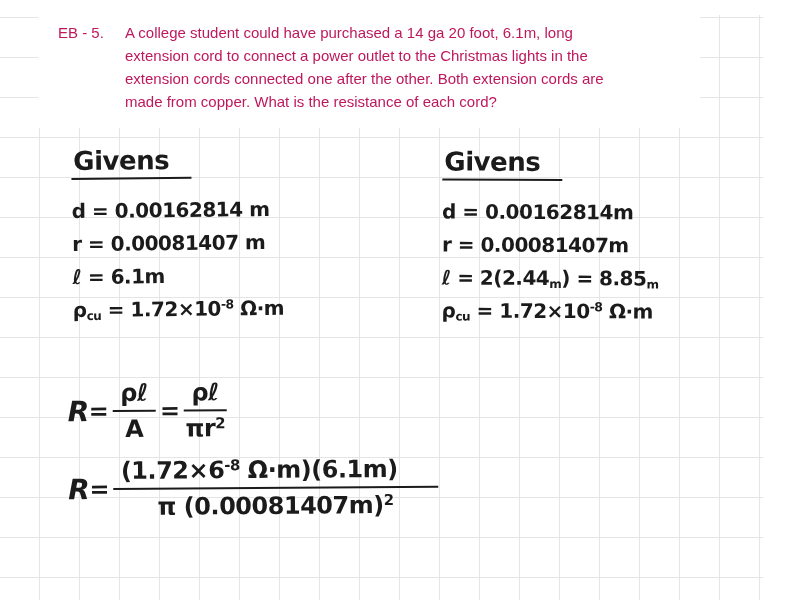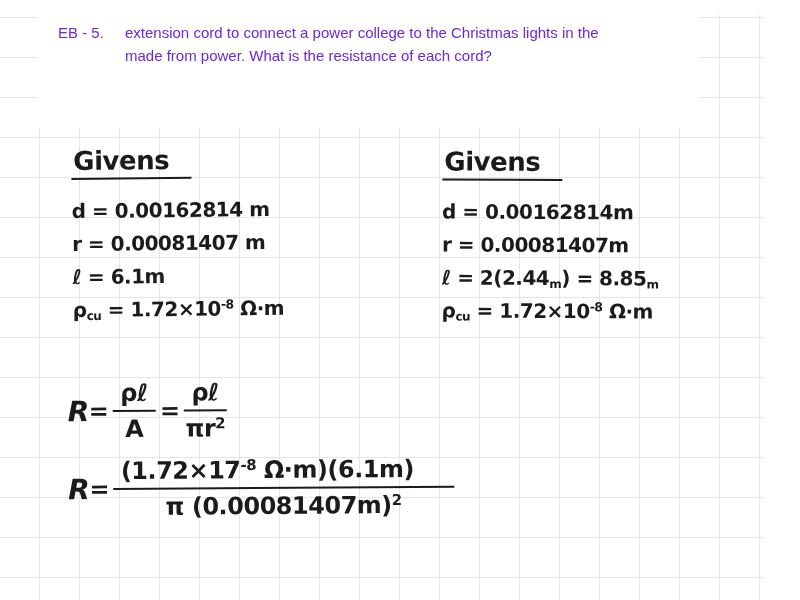--- a/index.html
+++ b/index.html
@@ -14,21 +14,21 @@
     background-image:
       linear-gradient(to right, #e4e4e9 0 1px, transparent 1px),
       linear-gradient(to bottom, #e4e4e9 0 1px, transparent 1px);
     background-size:40px 40px, 40px 40px;
     background-position:39px 0, 0 2px;
   }
   
   #problem-box {
     position:absolute; left:38px; top:15px; width:662px; height:113px;
     background:#ffffff; display:flex; padding-top:6px;
-    color:#6d28d9; font-size:15px; line-height:23px;
+    color:#be185d; font-size:15px; line-height:23px;
   }
   #problem-label { width:87px; padding-left:20px; white-space:nowrap; }
   .pline { white-space:nowrap; }
   
   .hw {
     font-family:"DejaVu Sans", sans-serif; font-weight:bold; color:#1b1b1b;
     letter-spacing:-0.5px;
   }
   .givens { position:absolute; font-size:20px; }
   #givens-left  { left:72px;  top:145px; transform:rotate(-0.6deg); }
@@ -53,22 +53,24 @@
 </head>
 <body>
 
 <div id="page">
 
   <div id="grid"></div>
 
   <div id="problem-box">
     <div id="problem-label">EB - 5.</div>
     <div>
-      <div class="pline">extension cord  to connect a power college to the Christmas lights in the</div>
-      <div class="pline">made from power. What is the resistance of each cord?</div>
+      <div class="pline">A college student could have purchased a 14 ga 20 foot, 6.1m,  long</div>
+      <div class="pline">extension cord  to connect a power outlet to the Christmas lights in the</div>
+      <div class="pline">extension cords connected one after the other. Both extension cords are</div>
+      <div class="pline">made from copper. What is the resistance of each cord?</div>
     </div>
   </div>
 
   <div id="givens-left" class="givens hw">
     <div class="givens-title">Givens</div>
     <div class="gline">d = 0.00162814 m</div>
     <div class="gline">r = 0.00081407 m</div>
     <div class="gline">ℓ = 6.1m</div>
     <div class="gline"><span>ρ</span><span class="sub">cu</span><span> = 1.72×10</span><span class="sup">-8</span><span> Ω·m</span></div>
   </div>
@@ -94,20 +96,20 @@
       <span class="frac">
         <span class="num">ρℓ</span>
         <span class="den"><span>πr</span><span class="sup">2</span></span>
       </span>
     </div>
 
     <div class="eqrow" id="eq2-row">
       <span class="big-r">R</span>
       <span>=</span>
       <span class="frac">
-        <span class="num"><span>(1.72×17</span><span class="sup">-8</span><span> Ω·m)(6.1m)</span></span>
+        <span class="num"><span>(1.72×6</span><span class="sup">-8</span><span> Ω·m)(6.1m)</span></span>
         <span class="den"><span>π (0.00081407m)</span><span class="sup">2</span></span>
       </span>
     </div>
 
   </div>
 
 </div>
 
 </body></html>

